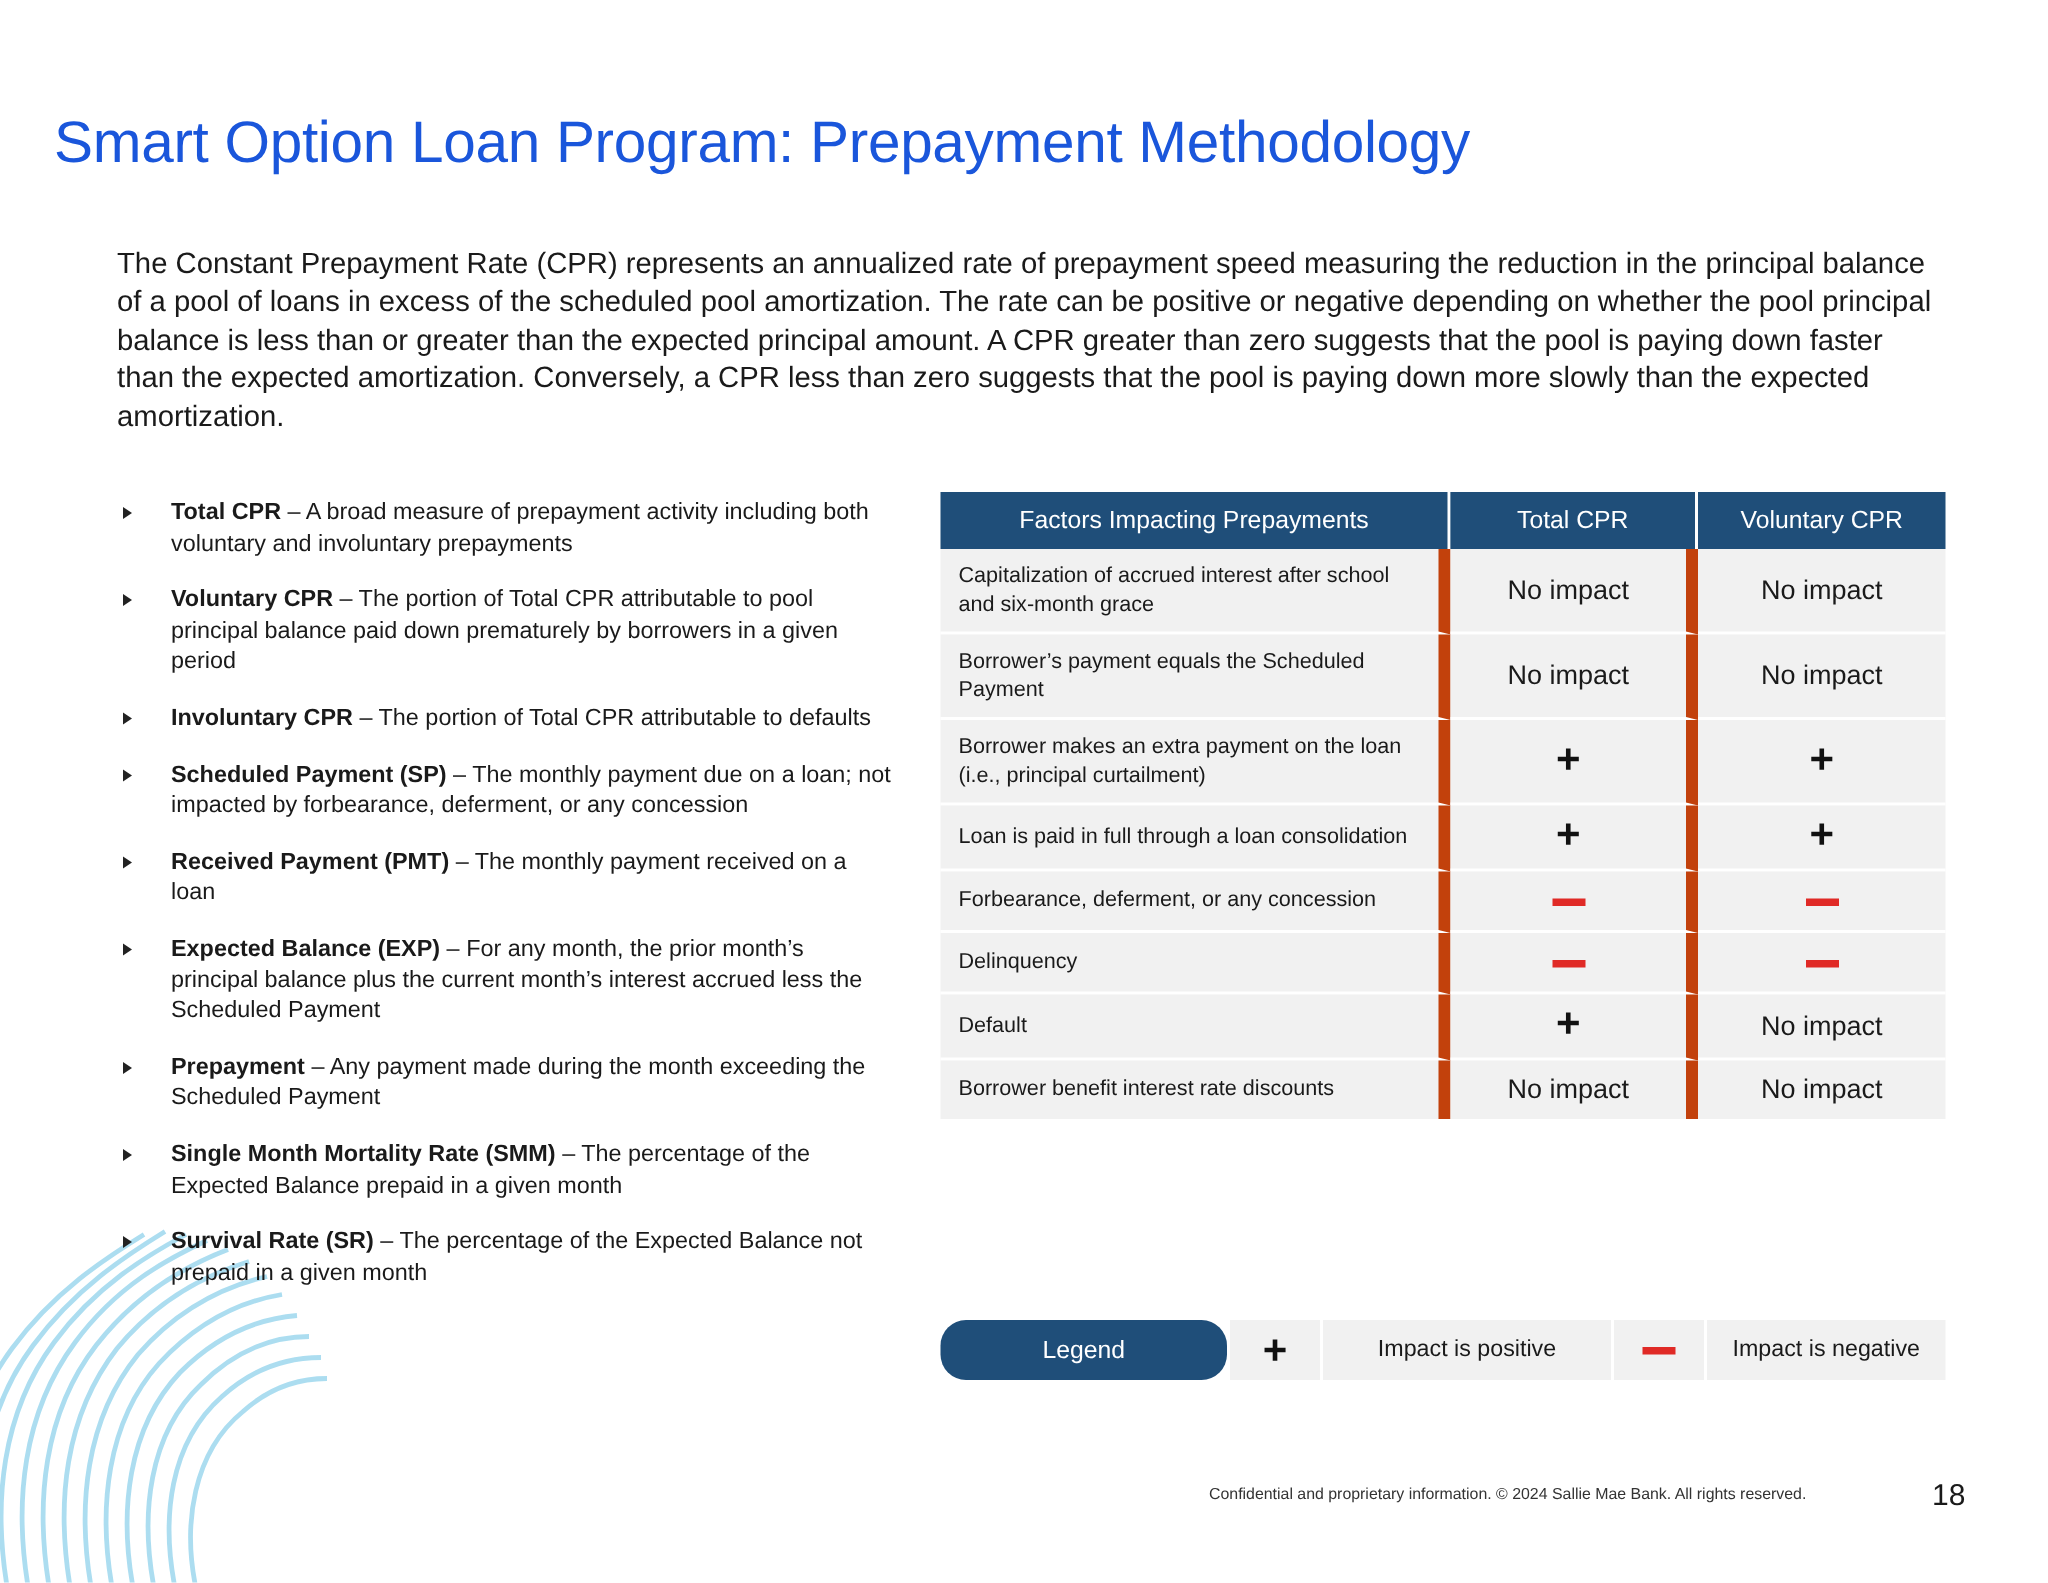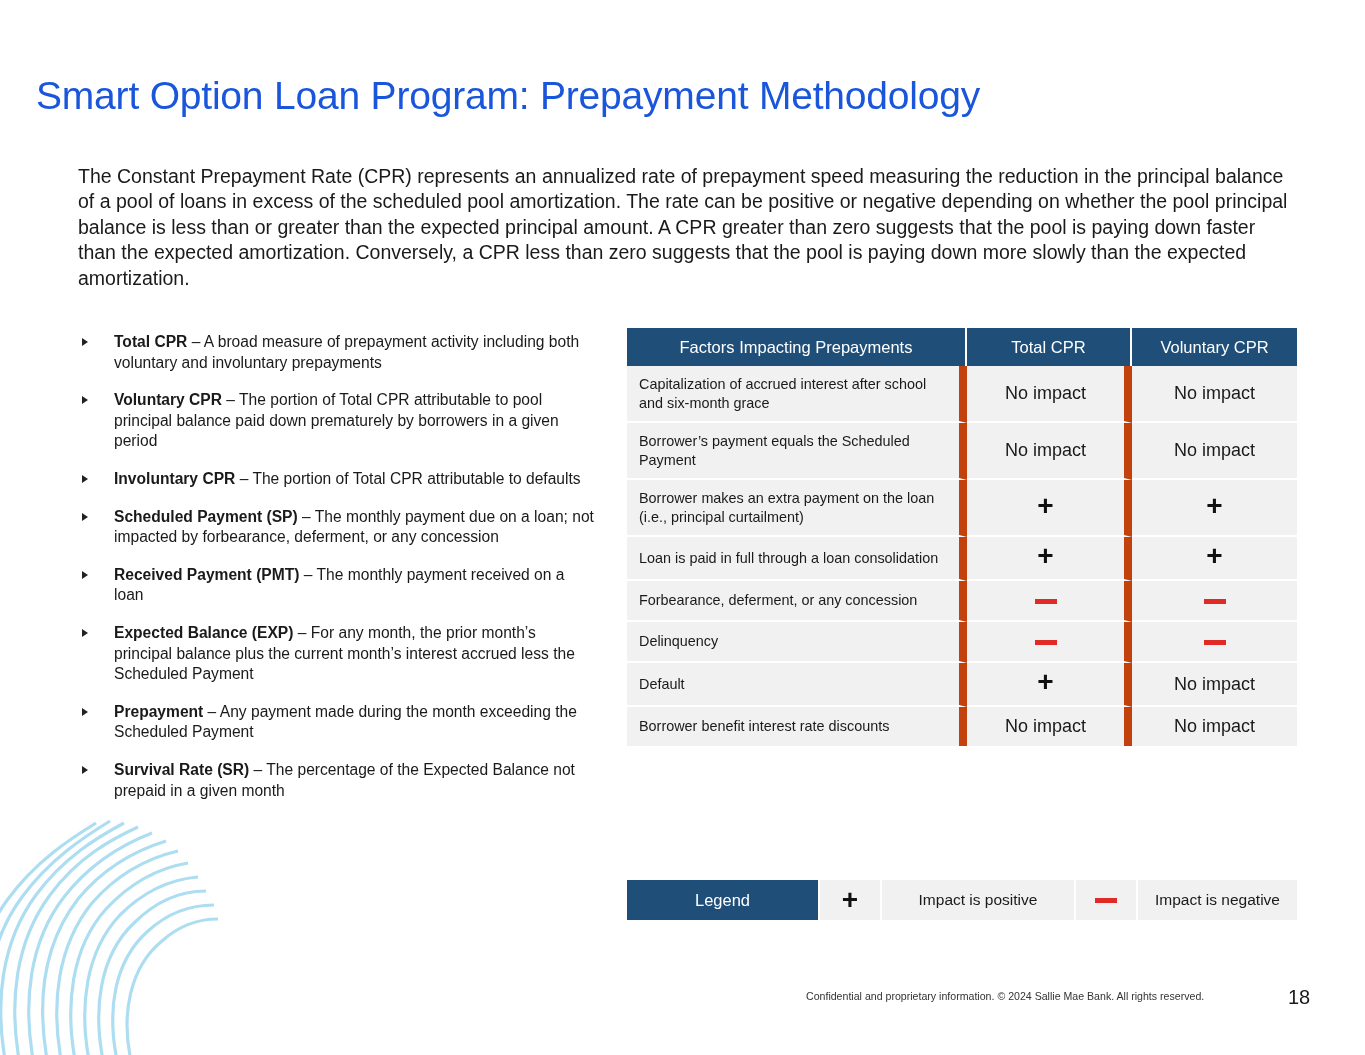--- a/index.html
+++ b/index.html
@@ -156,20 +156,21 @@
     z-index: 2;
   }
   .legend-title {
     width: 191px;
     background: #1F4E79;
     color: #ffffff;
     font-size: 16.5px;
     display: flex;
     align-items: center;
     justify-content: center;
+    border-radius: 17px;
   }
   .legend-cell {
     background: #F1F1F1;
     display: flex;
     align-items: center;
     justify-content: center;
     font-size: 15.5px;
     color: #1a1a1a;
     border-left: 2px solid #ffffff;
   }
@@ -242,20 +243,24 @@
   <div class="bullet">
     <span class="tri"></span>
     <b>Expected Balance (EXP)</b><span> – </span><span>For any month, the prior month’s principal balance plus the current month’s interest accrued less the Scheduled Payment</span>
   </div>
   <div class="bullet">
     <span class="tri"></span>
     <b>Prepayment</b><span> – </span><span>Any payment made during the month exceeding the Scheduled Payment</span>
   </div>
   <div class="bullet">
     <span class="tri"></span>
+    <b>Single Month Mortality Rate (SMM)</b><span> – </span><span>The percentage of the Expected Balance prepaid in a given month</span>
+  </div>
+  <div class="bullet">
+    <span class="tri"></span>
     <b>Survival Rate (SR)</b><span> – </span><span>The percentage of the Expected Balance not prepaid in a given month</span>
   </div>
 </div>
 
 <table class="factors-table">
   <colgroup>
     <col class="c-factor">
       <col class="c-total">
       <col class="c-vol">
   </colgroup>

